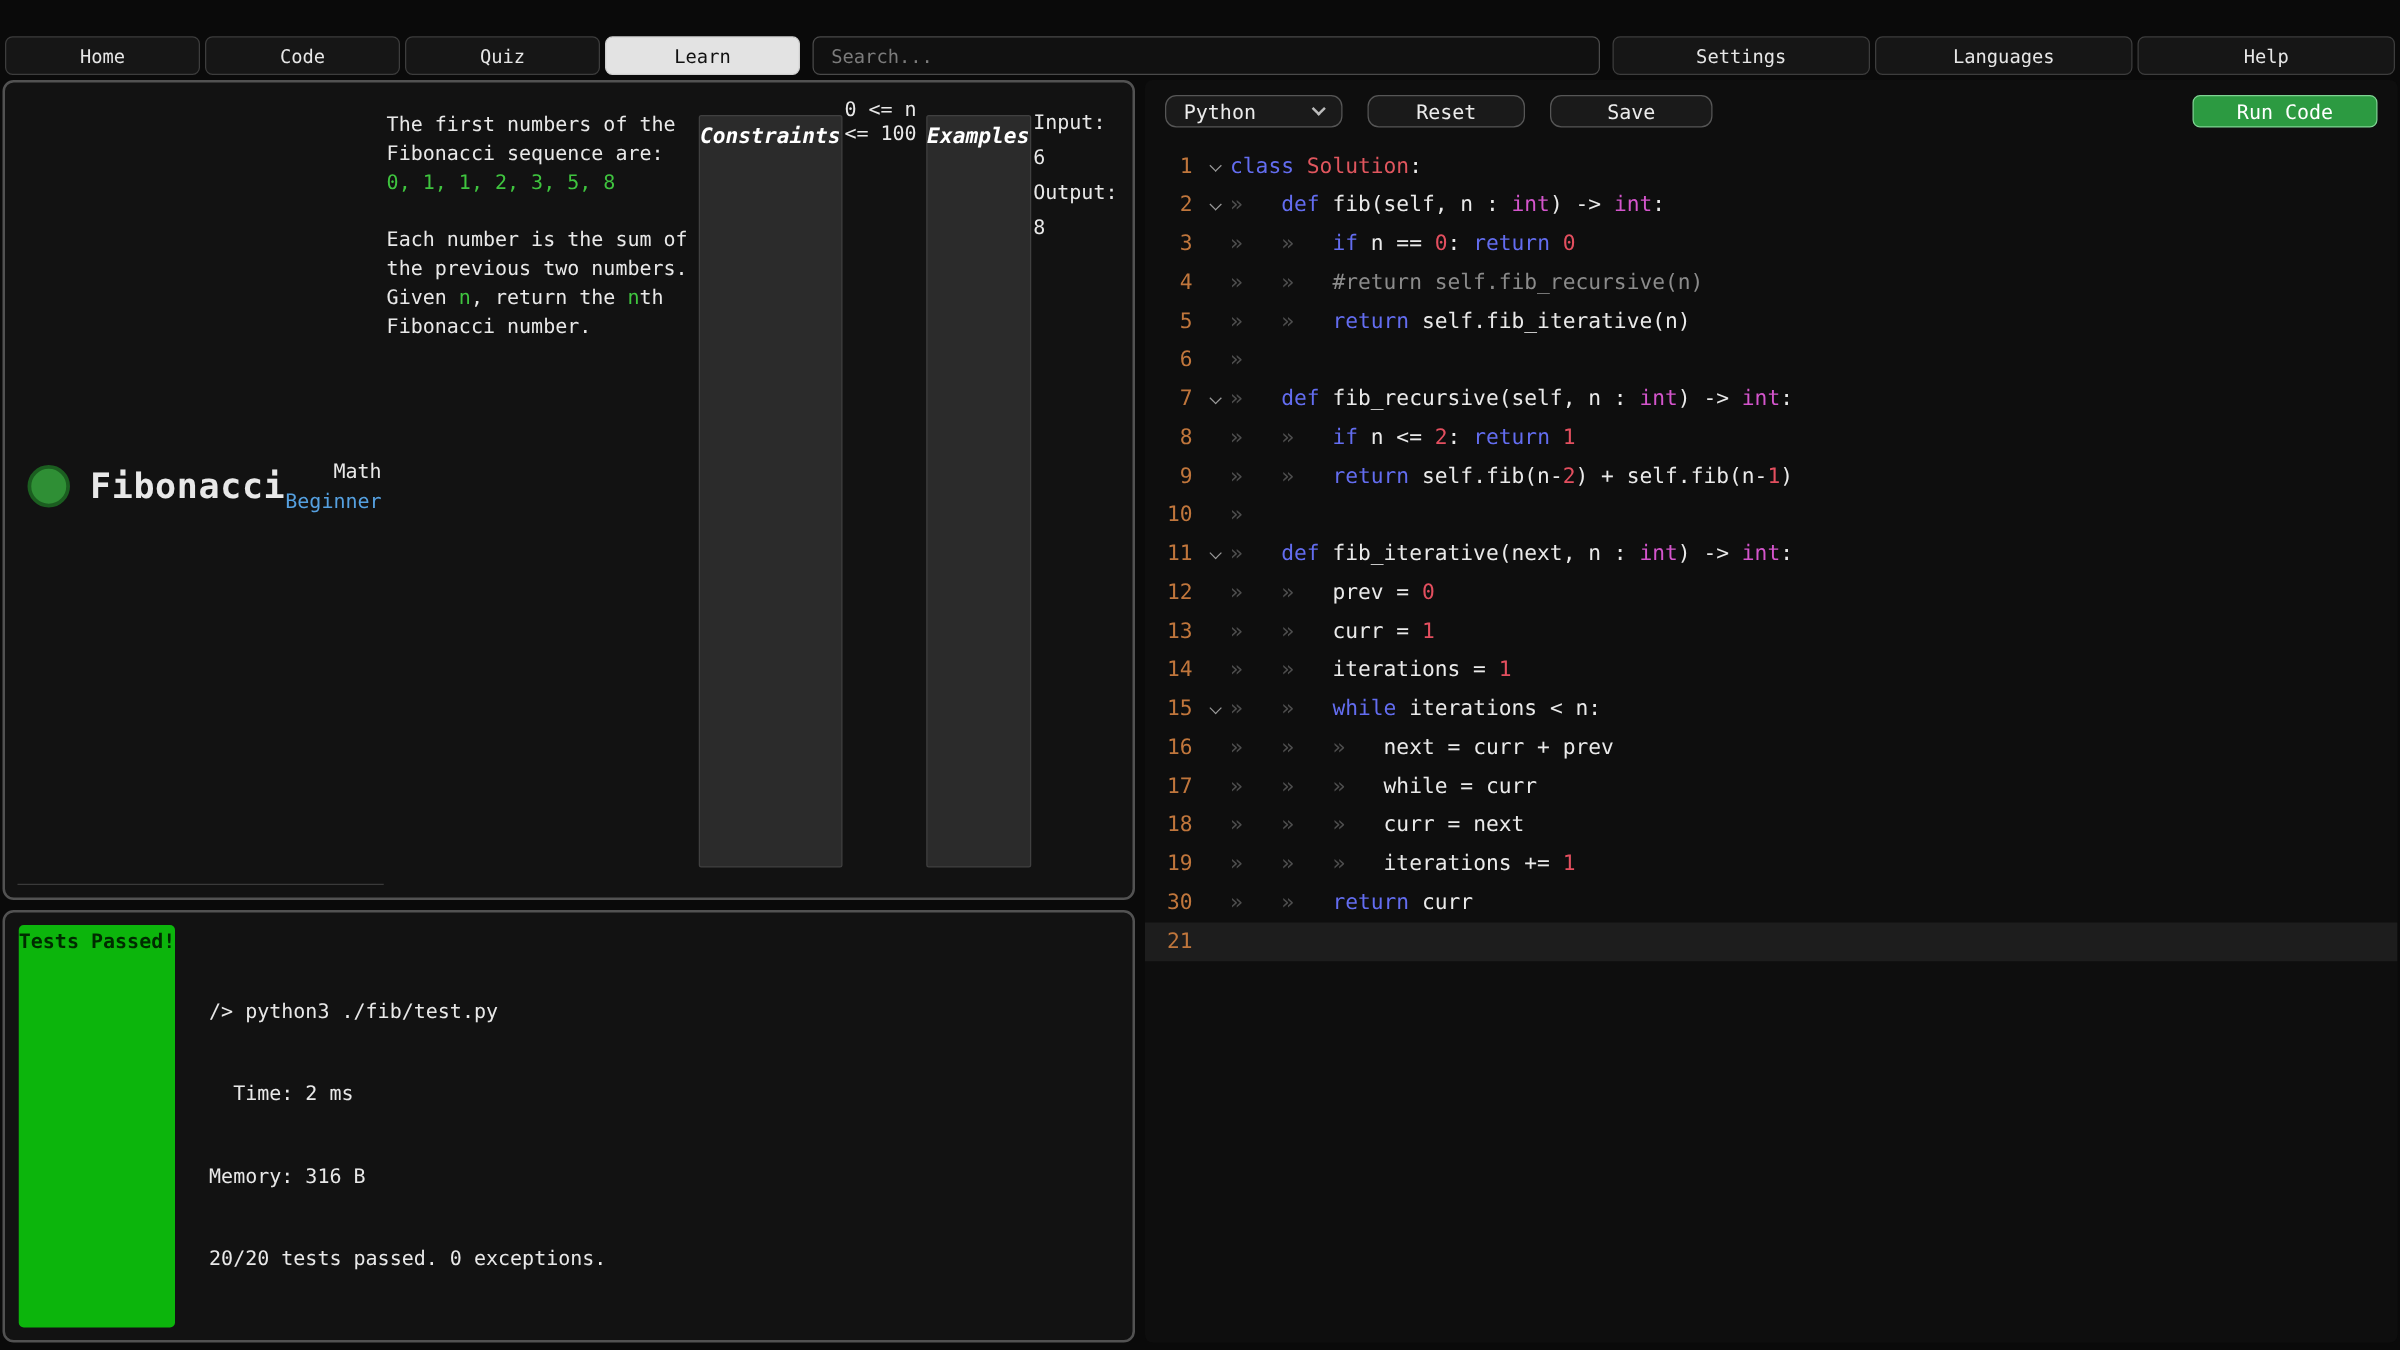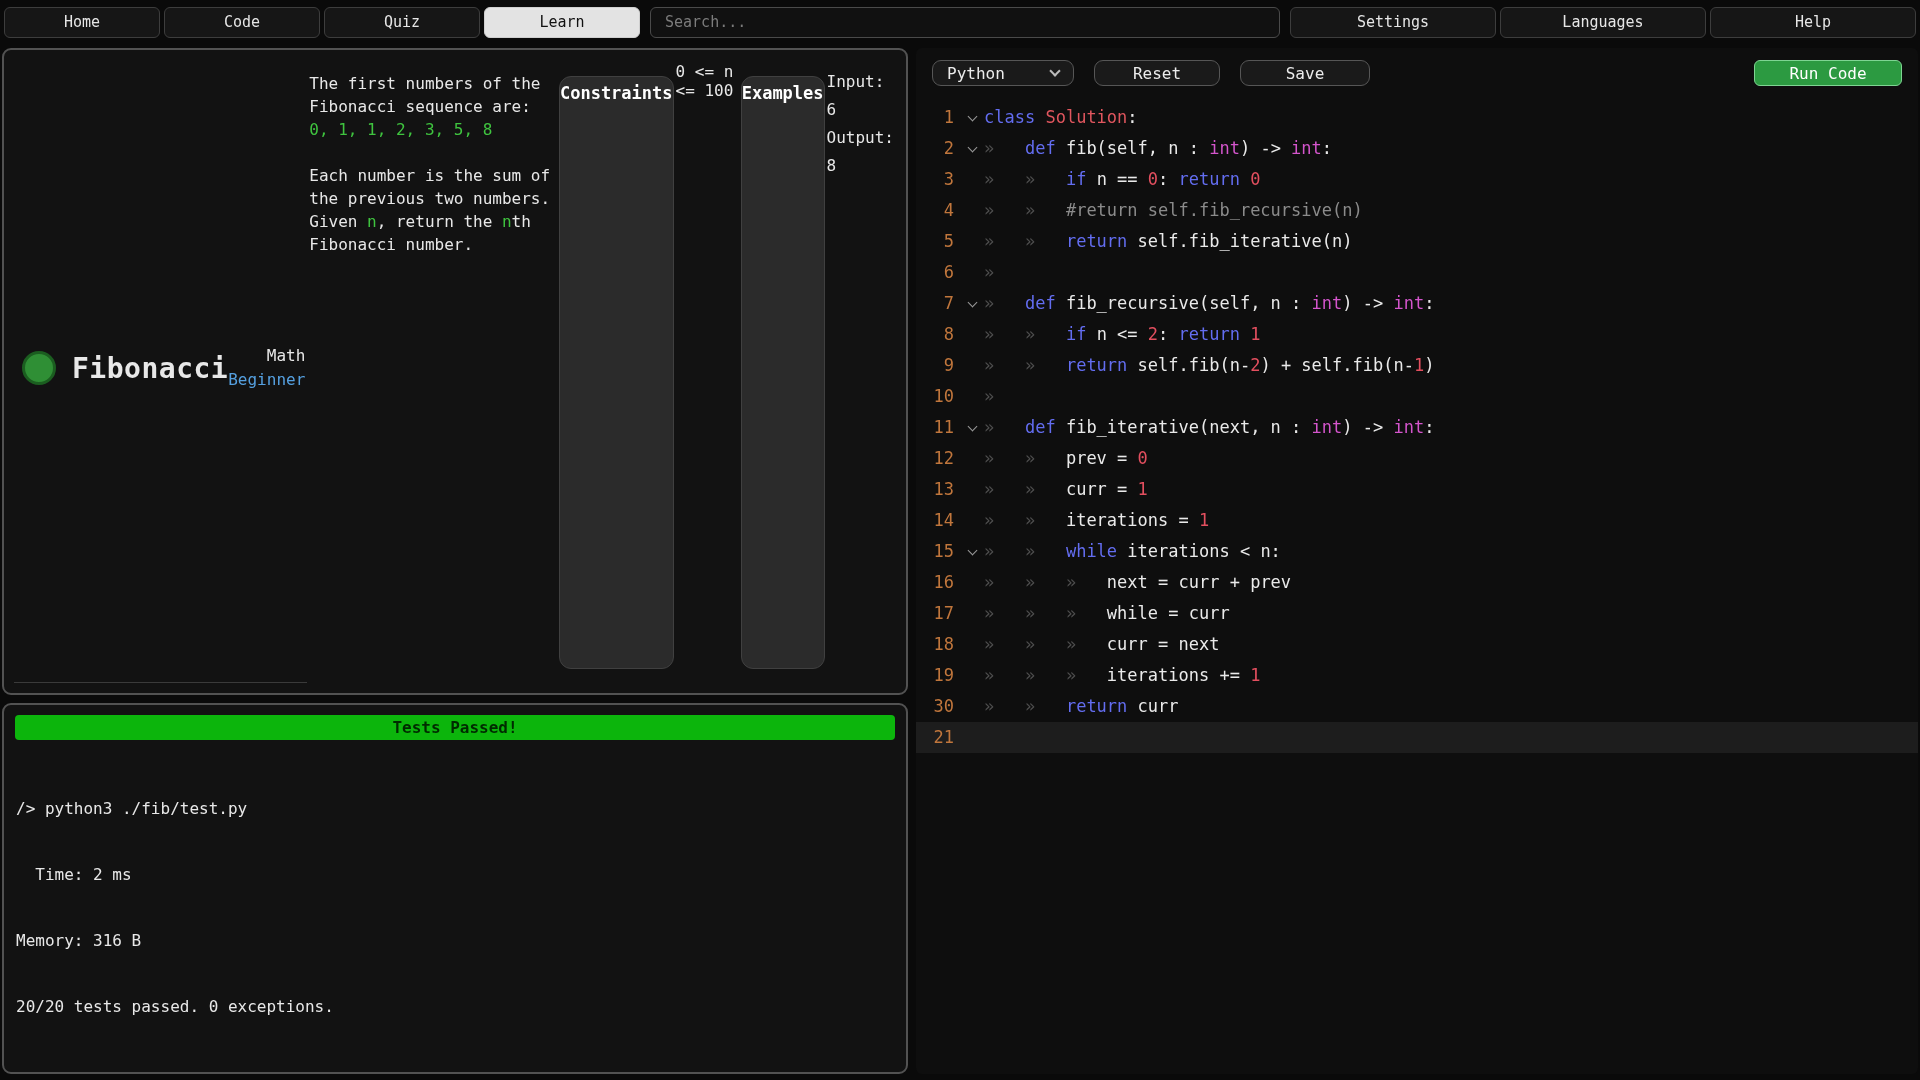--- a/index.html
+++ b/index.html
@@ -14,21 +14,21 @@
     --typ:#d455cc;
     --num:#e34f5f;
     --com:#8b8b8b;
   }
   *{box-sizing:border-box;margin:0;padding:0;}
   html,body{width:1920px;height:1080px;overflow:hidden;background:#0a0a0a;
     font-family:"DejaVu Sans Mono","Liberation Mono",monospace;color:#e8e8e8;}
   .app{width:1920px;height:1080px;display:flex;flex-direction:column;}
 
   
-  .topnav{height:44px;display:flex;align-items:center;padding:0 4px;gap:4px;flex:0 0 44px;}
+  .topnav{height:44px;display:flex;align-items:flex-end;padding:0 4px;gap:4px;flex:0 0 44px;margin-top:16px;}
   .nav-tab{flex:0 0 156px;height:31px;background:#161616;border:1px solid #3d3d3d;border-radius:6px;
     display:flex;align-items:center;justify-content:center;font-size:15px;color:#e6e6e6;cursor:pointer;}
   .nav-tab.wide{flex:0 0 206px;}
   .nav-tab.active{background:#e3e3e3;color:#111;border-color:#cfcfcf;}
   .nav-search{flex:1;height:31px;margin:0 6px;background:#111;border:1px solid #4a4a4a;border-radius:6px;
     color:#ddd;font-size:15px;padding:0 14px;font-family:inherit;outline:none;}
   .nav-search::placeholder{color:#7c7c7c;}
 
   
   .main{flex:1;display:flex;gap:8px;padding:4px 2px 6px 2px;min-height:0;}
@@ -40,29 +40,29 @@
   .prob-header{display:flex;align-items:center;padding:4px 2px 10px 8px;border-bottom:1px solid #3a3a3a;}
   .status-circle{width:34px;height:34px;border-radius:50%;background:#2f8f35;border:3px solid #1b5e20;flex:0 0 34px;}
   .prob-title{font-size:28px;font-weight:bold;margin-left:16px;letter-spacing:.5px;}
   .prob-meta{margin-left:auto;text-align:right;line-height:24px;font-size:16px;}
   .prob-difficulty{color:var(--difficulty-blue);cursor:pointer;}
   .prose{padding:12px 2px 0 2px;}
   .line{font-size:16px;line-height:23px;white-space:pre-wrap;}
   .blank{height:23px;}
   .seq{color:var(--accent-green-text);}
   .green{color:var(--accent-green-text);}
-  .section-bar{margin:16px 0 14px 0;background:#2b2b2b;border:1px solid #404040;border-radius:12px;
-    text-align:center;font-weight:bold;font-size:17px;padding:6px 0;color:#fff;}
+  .section-bar{margin:16px 0 14px 0;background:#2b2b2b;border:1px solid #404040;border-radius:2px;
+    text-align:center;font-weight:bold;font-size:17px;padding:6px 0;color:#fff;font-style:italic;}
   .constraint{font-size:16px;padding:2px 2px 0 2px;}
   .examples{padding:8px 2px 0 2px;}
   .example-block{margin-bottom:30px;}
   .example-block .line{line-height:28px;}
 
   
-  .tests-panel{flex:0 0 240px;display:flex;flex-direction:column;}
+  .tests-panel{flex:0 0 240px;display:flex;flex-direction:row;gap:24px;}
   .pass-bar{background:var(--pass-green);border-radius:4px;text-align:center;font-weight:bold;
     font-size:16px;color:#002b00;padding:3px 0;margin:0 1px;}
   .console{margin-top:14px;font-size:16px;line-height:22px;white-space:pre;color:#e8e8e8;padding-left:2px;}
 
   
   .right-col{flex:1;display:flex;flex-direction:column;background:#0e0e0e;border-radius:6px;min-height:0;}
   .toolbar{display:flex;align-items:center;padding:12px 16px 10px 16px;gap:20px;}
   .tool-btn{height:26px;background:#1a1a1a;border:1px solid #565656;border-radius:9px;color:#ececec;
     font-size:16px;display:flex;align-items:center;justify-content:center;cursor:pointer;font-family:inherit;}
   .lang-select{width:142px;justify-content:space-between;padding:0 14px;}

